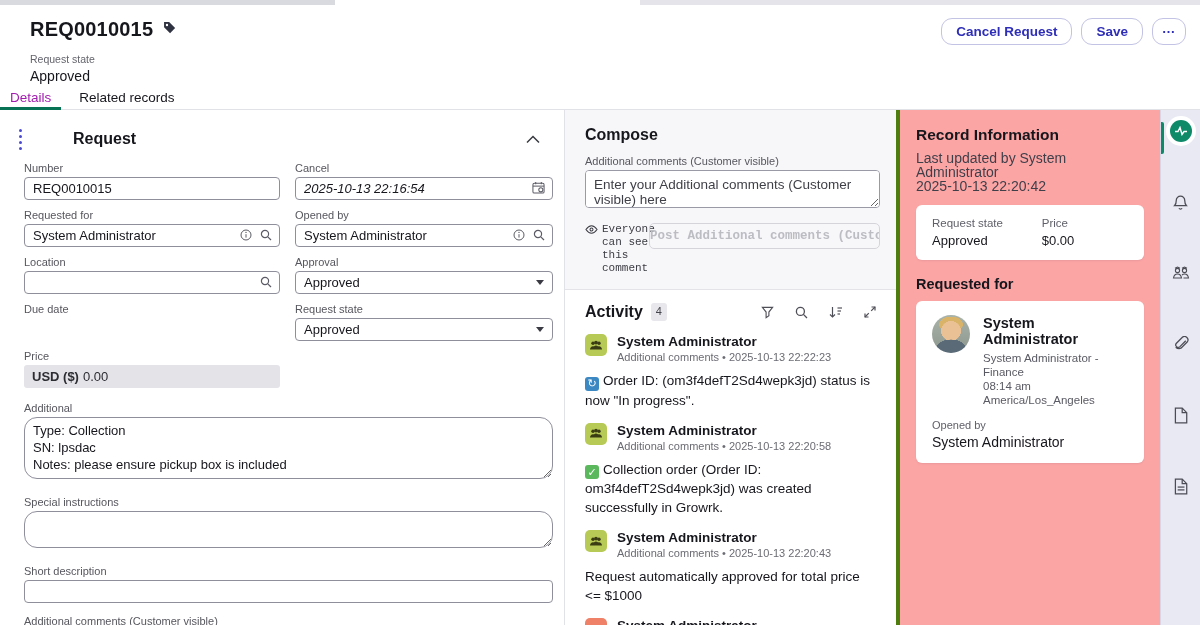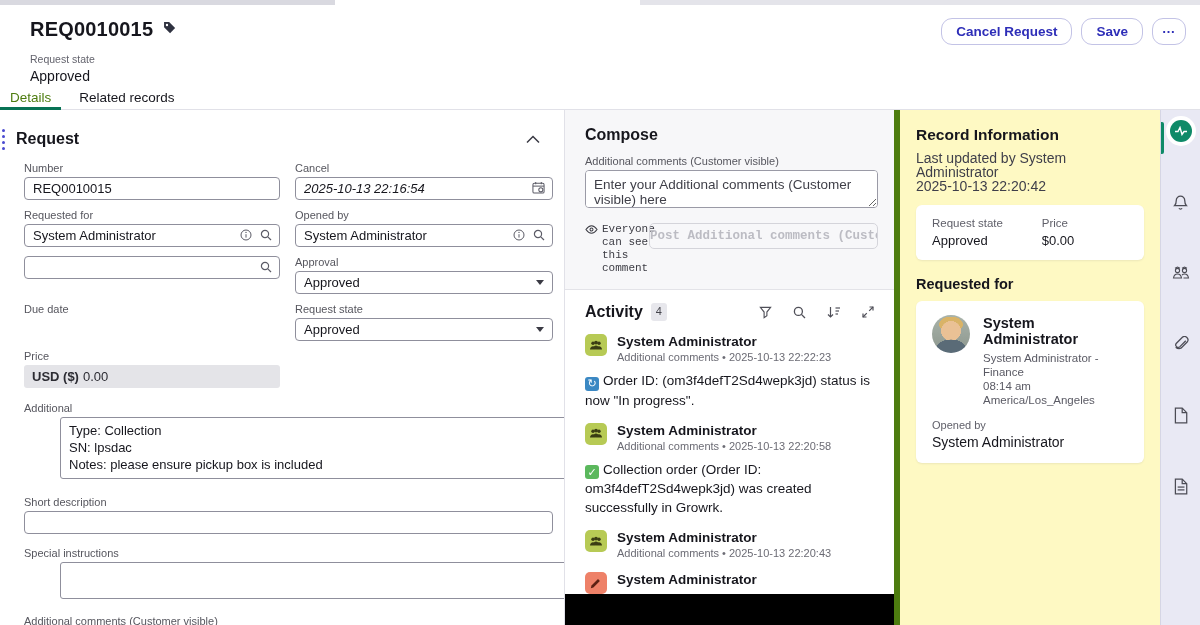--- a/index.html
+++ b/index.html
@@ -21,33 +21,33 @@
     font-size:13.5px; border-radius:11px; padding:5px 14px; height:27px; line-height:15px;
     cursor:pointer; font-family:inherit; }
   .btn.more { padding:5px 9px; font-size:13px; letter-spacing:1px; }
   .state-block { margin-top:8px; }
   .state-label { font-size:10.5px; color:#63636d; }
   .state-value { font-size:14px; margin-top:3px; }
 
   
   .tabbar { display:flex; border-bottom:1px solid #e1e1e8; padding-left:8px; background:#fff; height:22px; }
   .tab { font-size:13.5px; padding:2px 10px 0 2px; margin-right:16px; color:#16161d; cursor:pointer; position:relative; }
-  .tab.active { color:#4d7c0f; }
+  .tab.active { color:#a21caf; }
   .tab.active::after { content:""; position:absolute; left:-8px; right:0; bottom:-1px; height:3px; background:#077254; }
 
   
   .content { display:flex; height:515px; }
   .form-col { width:565px; border-right:1px solid #e1e1e8; overflow:hidden; }
-  .mid-col  { width:335px; border-right:6px solid #4d7c0f; overflow:hidden; background:#000000; }
-  .right-panel { width:260px; background:#fef9c3; padding:16px; overflow:hidden; }
+  .mid-col  { width:335px; border-right:4px solid #4d7c0f; overflow:hidden; background:#fef9c3; }
+  .right-panel { width:260px; background:#fca5a5; padding:16px; overflow:hidden; }
   .rail { width:40px; background:#e9e9f4; border-left:1px solid #d6d6e4; position:relative;
     display:flex; flex-direction:column; align-items:center; padding-top:6px; }
 
   
-  .section-head { display:flex; align-items:center; padding:16px 14px 10px 2px; height:52px; }
+  .section-head { display:flex; align-items:center; padding:16px 14px 10px 19px; height:52px;gap:40px; }
   .drag-dots { display:flex; flex-direction:column; gap:3px; margin-right:11px; }
   .drag-dots i { width:3px; height:3px; border-radius:50%; background:#4a4ad0; }
   .section-title { font-size:16px; font-weight:bold; }
   .collapse-btn { margin-left:auto; margin-right:10px; cursor:pointer; display:flex; }
 
   .fgrid { display:grid; grid-template-columns:256px 258px; column-gap:15px; padding:0 12px 0 24px; }
   .field { margin-bottom:9px; }
   .span2 { grid-column:1 / -1; }
   .flabel { font-size:11px; color:#56565e; margin-bottom:3px; }
   .iwrap { position:relative; }
@@ -55,22 +55,22 @@
     font-size:13px; padding:0 8px; font-family:inherit; color:#16161d; background:#fff; }
   .tin.pad2 { padding-right:48px; }
   .tin.pad1 { padding-right:26px;font-style:italic; }
   .iicons { position:absolute; right:8px; top:0; height:23px; display:flex; align-items:center; gap:8px; color:#5b5b66; }
   .selbox { width:100%; height:23px; border:1px solid #8f8f9c; border-radius:4px; background:#fff;
     font-size:13px; padding:0 8px; display:flex; align-items:center; cursor:pointer; }
   .caret { margin-left:auto; width:0; height:0; border-left:4px solid transparent;
     border-right:4px solid transparent; border-top:5px solid #3a3a44; }
   .price-ro { height:23px; background:#e4e4e8; border-radius:3px; font-size:13px;
     display:flex; align-items:center; padding:0 8px; gap:4px; color:#2c2c33; }
-  .tarea { width:100%; border:1px solid #8f8f9c; border-radius:3px; font-size:13px;
-    font-family:inherit; padding:4px 8px; resize:vertical; color:#16161d; line-height:17px;margin-left:36px; }
+  .tarea { width:100%; border:1px solid #8f8f9c; border-radius:13px; font-size:13px;
+    font-family:inherit; padding:4px 8px; resize:vertical; color:#16161d; line-height:17px; }
   .ta-desc { height:62px; }
   .ta-si { height:37px; }
 
   
   .compose { background:#f7f7f9; border-bottom:1px solid #e3e3e8; padding:16px 16px 14px 20px; }
   .compose-title { font-size:16px; font-weight:bold; }
   .compose .flabel { margin-top:11px; }
   .compose-ta { width:100%; height:38px; border:1px solid #9a9aa6; border-radius:4px; background:#fff;
     font-size:13.5px; font-family:inherit; padding:6px 8px; resize:vertical; }
   .compose-ta::placeholder { color:#3f3f48; opacity:1; }
@@ -243,20 +243,21 @@
                 </svg></span>
             <span><svg width="12" height="12" viewBox="0 0 12 12" fill="none" stroke="#5b5b66" stroke-width="1.2">
                   <circle cx="5" cy="5" r="3.6"></circle>
                   <line x1="7.8" y1="7.8" x2="11" y2="11"></line>
                 </svg></span>
           </span>
         </div>
       </div>
 
       <div class="field">
+        <div class="flabel">Location</div>
         <div class="iwrap">
           <input class="tin pad1" value="" style="">
           <span class="iicons">
               <span><svg width="12" height="12" viewBox="0 0 12 12" fill="none" stroke="#5b5b66" stroke-width="1.2">
                   <circle cx="5" cy="5" r="3.6"></circle>
                   <line x1="7.8" y1="7.8" x2="11" y2="11"></line>
                 </svg></span>
             </span>
         </div>
       </div>
@@ -289,27 +290,27 @@
       <div></div>
 
       <div class="field span2" style="margin-top:5px;">
         <div class="flabel">Additional</div>
         <textarea class="tarea ta-desc" style="">Type: Collection
 SN: lpsdac
 Notes: please ensure pickup box is included</textarea>
       </div>
 
       <div class="field span2" style="margin-top:4px;">
+        <div class="flabel">Special instructions</div>
+        <textarea class="tarea ta-si" style=""></textarea>
+      </div>
+
+      <div class="field span2" style="margin-top:4px;">
         <div class="flabel">Short description</div>
         <input class="tin" value="" style="">
-      </div>
-
-      <div class="field span2" style="margin-top:4px;">
-        <div class="flabel">Special instructions</div>
-        <textarea class="tarea ta-si" style=""></textarea>
       </div>
 
       <div class="field span2" style="margin-top:3px;">
         <div class="flabel">Additional comments (Customer visible)</div>
 
       </div>
     </div>
   </div>
 
   <div class="mid-col">
@@ -415,20 +416,21 @@
                 <path d="M1 9.5c0-2 1.4-3.3 3-3.3s3 1.3 3 3.3z"></path>
                 <path d="M7 9.5c0-2 1.4-3.3 3-3.3s3 1.3 3 3.3z"></path>
                 <path d="M4 9c0-2.2 1.4-3.6 3-3.6S10 6.8 10 9z"></path>
               </svg>
           </div>
           <div>
             <div class="entry-name">System Administrator</div>
             <div class="entry-meta"><span>Additional comments</span><span class="sep">•</span><span>2025-10-13 22:20:43</span></div>
           </div>
         </div>
+        <div class="entry-body"><span>Request automatically approved for total price &lt;= $1000</span></div>
       </div>
 
       <div class="entry">
         <div class="entry-head">
           <div class="avatar-sq av-salmon">
             <svg width="12" height="12" viewBox="0 0 12 12" fill="#5c2012">
                 <path d="M1.5 8.6 8 2.1l1.9 1.9-6.5 6.5-2.6.7z"></path>
               </svg>
           </div>
           <div>

